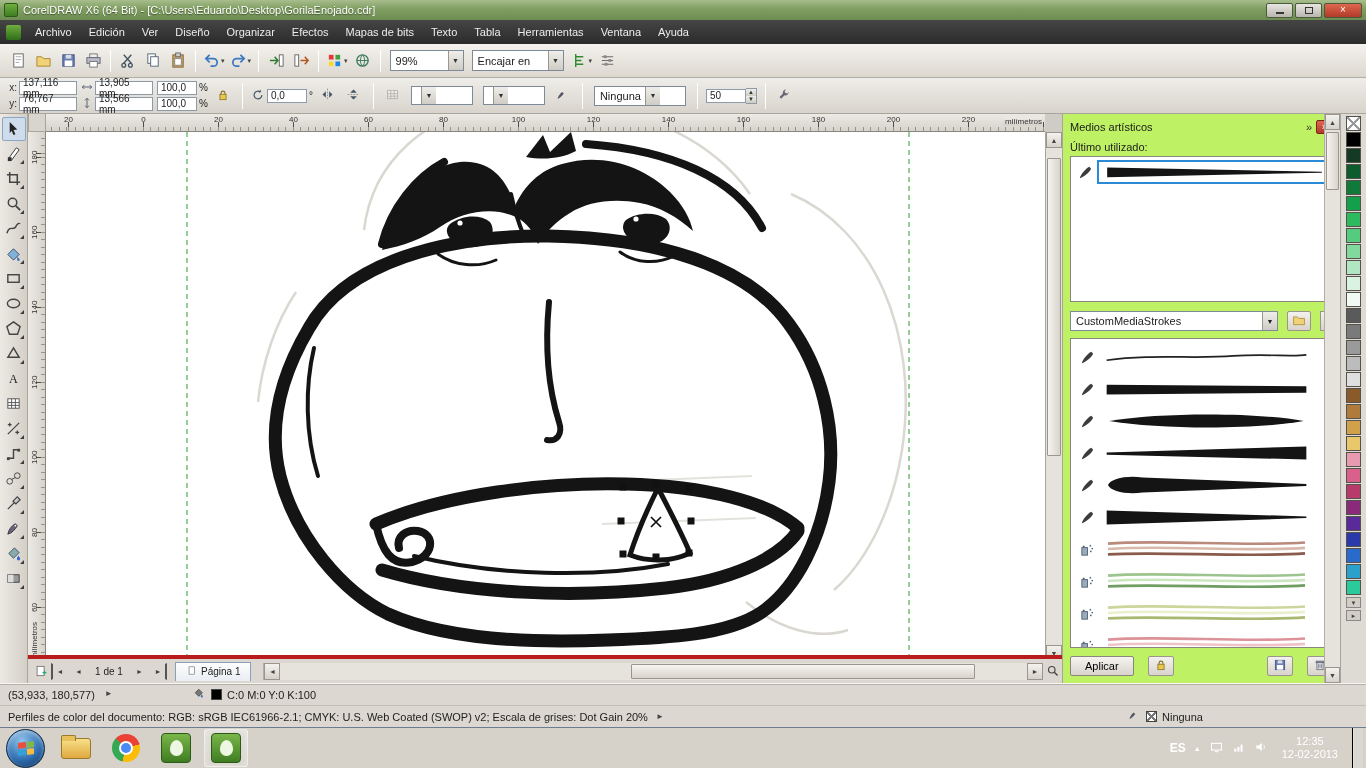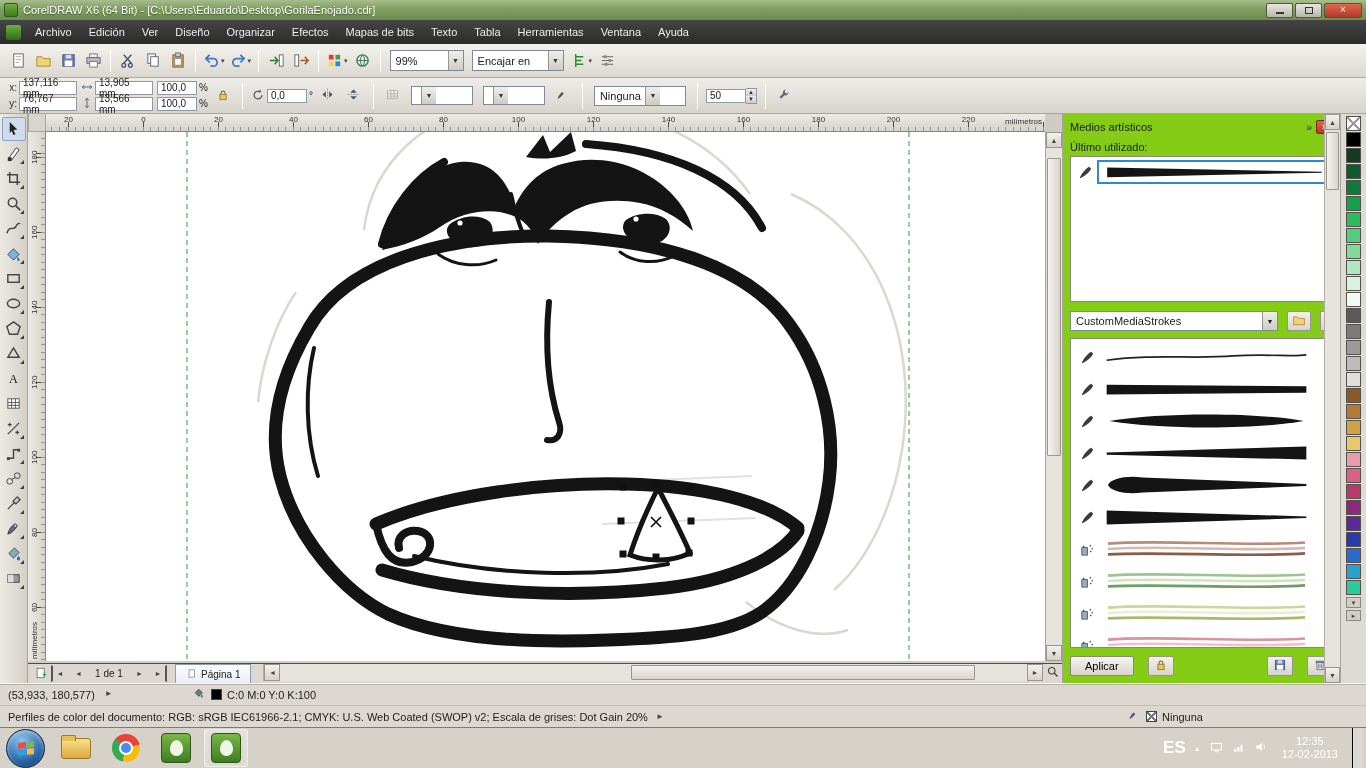--- a/index.html
+++ b/index.html
@@ -59,34 +59,34 @@
 .vlabels{position:absolute;top:-12px;left:0;right:4px;display:flex;flex-direction:column}
 .vlabels .tick-label{height:75px;display:flex;align-items:center;justify-content:center;font-size:8px;color:#333;writing-mode:vertical-rl;transform:rotate(180deg)}
 .vunit{position:absolute;bottom:2px;left:2px;font-size:8px;color:#333;writing-mode:vertical-rl;transform:rotate(180deg)}
 .canvas{position:absolute;left:46px;top:18px;right:321px;bottom:22px;background:#fff;overflow:hidden}
 .canvas svg{display:block;width:100%;height:100%}
 
 .vscroll{position:absolute;right:304px;width:17px;top:18px;bottom:22px;background:#e6e3dc;border-left:1px solid #a9a59d;display:flex;flex-direction:column}
 .sbtn{flex:none;height:16px;width:100%;display:flex;align-items:center;justify-content:center;font-size:7px;color:#444;background:linear-gradient(#f4f2ee,#d6d2ca);border:1px solid #9a968e}
 .vtrack{flex:1;position:relative}
 .vthumb{position:absolute;left:1px;right:1px;top:2%;height:60%;background:linear-gradient(90deg,#f6f4f0,#d8d4cc);border:1px solid #9a968e;border-radius:1px}
-.bottombar{position:absolute;left:28px;right:304px;bottom:0;height:20px;background:#dcd8d1;border-top:1px solid #b91c1c;display:flex;align-items:flex-start}
+.bottombar{position:absolute;left:28px;right:304px;bottom:0;height:28px;background:#dcd8d1;border-top:4px solid #b91c1c;display:flex;align-items:center}
 .pagenav{display:flex;align-items:center;gap:2px;padding:0 4px}
 .pbtn{width:17px;height:17px;display:flex;align-items:center;justify-content:center;font-size:7px;color:#444;border:1px solid transparent;border-radius:2px}
 .pbtn.endstop{border-left:2px solid #555;border-radius:0}
 .pbtn.endstop-r{border-right:2px solid #555;border-radius:0}
 .page-count{min-width:40px;text-align:center;font-size:10px}
 .page-tab{display:flex;align-items:center;gap:4px;height:19px;padding:0 10px;margin-left:6px;background:linear-gradient(#fdfdfc,#e9eef4);border:1px solid #8aa0b8;border-bottom:none;font-size:10px}
 .hscroll{flex:1;height:17px;display:flex;align-items:stretch;background:#e6e3dc;border-left:1px solid #b2aea6;margin-left:8px}
 .hscroll .sbtn{height:auto;width:16px}
 .htrack{flex:1;position:relative}
 .hthumb{position:absolute;top:1px;bottom:1px;left:47%;width:46%;background:linear-gradient(#f6f4f0,#d8d4cc);border:1px solid #9a968e;border-radius:1px}
 .nav-btn{width:17px;height:17px;display:flex;align-items:center;justify-content:center;margin:0 1px}
 
-.docker{position:absolute;right:26px;width:278px;top:0;bottom:0;background:#84cc16;border-left:1px solid #a9a59d;display:flex;flex-direction:column;padding:4px 7px 6px}
+.docker{position:absolute;right:26px;width:278px;top:0;bottom:0;background:#bef264;border-left:1px solid #a9a59d;display:flex;flex-direction:column;padding:4px 7px 6px}
 .docker-titlebar{display:flex;align-items:center;height:18px;margin-bottom:2px}
 .docker-title{flex:1;font-size:11px;color:#1a1a1a}
 .chev-btn{font-size:11px;color:#333;padding:0 4px}
 .dclose{width:17px;height:14px;background:linear-gradient(#e0674f,#b03a2a);border:1px solid #7d2417;border-radius:2px;color:#fff;display:flex;align-items:center;justify-content:center;font-size:9px;line-height:1}
 .last-label{margin:3px 0 3px;font-size:11px}
 .list1{height:146px;background:#fff;border:1px solid #8a867e;padding:3px;overflow:hidden}
 .lrow{display:flex;align-items:center;gap:4px;height:24px}
 .icon-cell{width:22px;flex:none;display:flex;align-items:center;justify-content:center}
 .thumb{flex:1;height:18px}
 .lrow.selected .thumb{outline:2px solid #2b8ad6;outline-offset:1px}
@@ -131,21 +131,21 @@
 .task-btn{width:44px;height:38px;display:flex;align-items:center;justify-content:center;border-radius:3px;margin:0 3px;border:1px solid transparent}
 .task-btn.active{background:linear-gradient(rgba(255,255,255,.30),rgba(255,255,255,.08));border-color:rgba(255,255,255,.5);box-shadow:inset 0 0 6px rgba(255,255,255,.35)}
 .explorer{width:30px;height:21px;position:relative;background:linear-gradient(#f8e08a,#e0a83f);border:1px solid #9a7a28;border-radius:2px 3px 3px 3px}
 .explorer::before{content:"";position:absolute;left:-1px;top:-4px;width:13px;height:5px;background:#e8c05a;border:1px solid #9a7a28;border-bottom:none;border-radius:2px 2px 0 0}
 .chrome{width:28px;height:28px;border-radius:50%;background:conic-gradient(from -45deg,#ea4335 0 120deg,#fbbc05 0 240deg,#34a853 0 360deg);position:relative;display:block}
 .chrome-in{position:absolute;inset:7px;background:#fff;border-radius:50%}
 .chrome-core{position:absolute;inset:9px;background:#4a8af4;border-radius:50%}
 .corel{width:30px;height:30px;border-radius:4px;background:linear-gradient(#79b64a,#3f7d22);border:1px solid #2c5a16;display:flex;align-items:center;justify-content:center;position:relative}
 .corel::after{content:"";width:13px;height:16px;background:#eef6e4;border-radius:50% 50% 48% 48%/58% 58% 42% 42%}
 .tray{margin-left:auto;display:flex;align-items:center;gap:8px;color:#fff;padding-right:3px}
-.tray .lang{font-size:17px;font-weight:bold}
+.tray .lang{font-size:12px;font-weight:bold}
 .tray .expand{font-size:7px}
 .clock{text-align:center;font-size:11px;line-height:13px;padding:0 6px}
 .show-desktop{width:11px;height:41px;background:rgba(255,255,255,.14);border-left:1px solid #000;box-shadow:inset 1px 0 0 rgba(255,255,255,.25)}
 .ticon,.icon-cell span{display:flex;align-items:center;justify-content:center}
 </style>
 </head>
 <body>
 
 <div class="titlebar">
   <span class="app-icon"></span>

